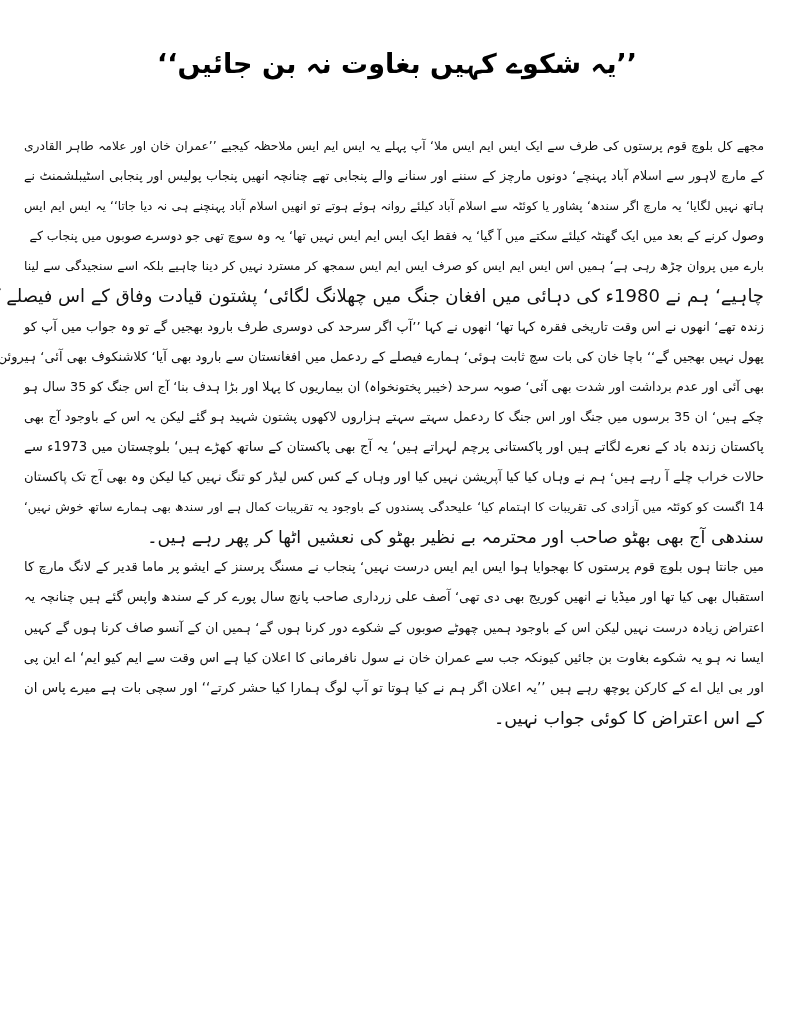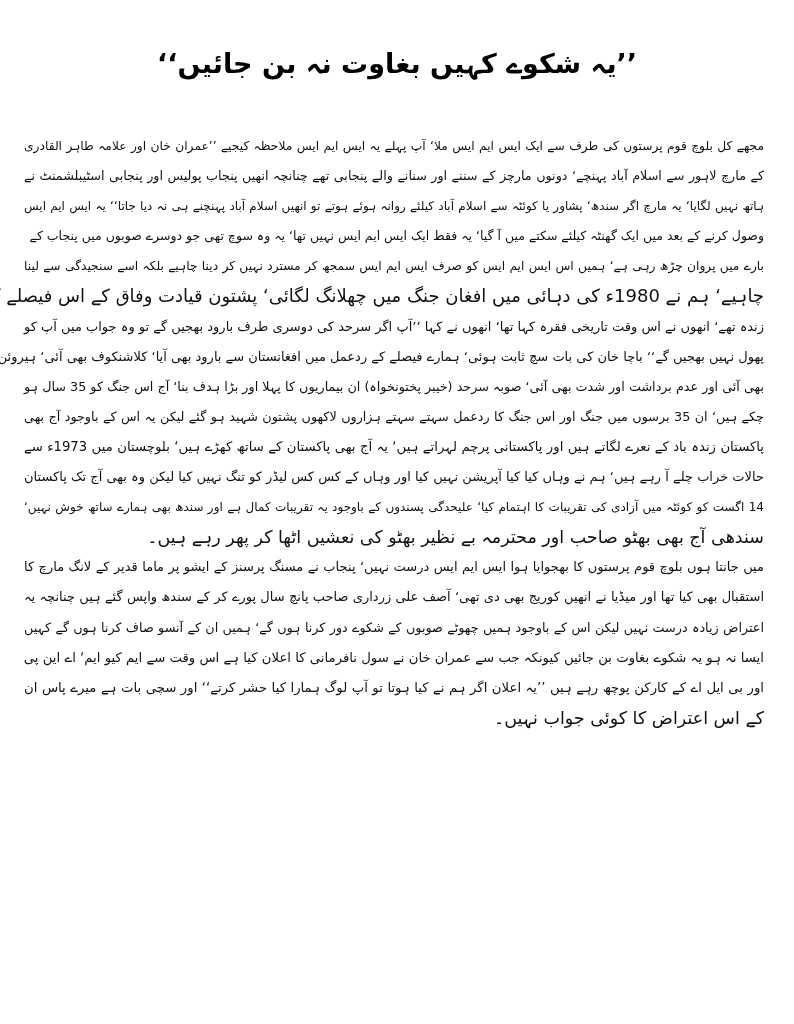--- a/index.html
+++ b/index.html
@@ -70,21 +70,21 @@
       <span class="line" style="display: block; font-size: 12.75px;">کے مارچ لاہور سے اسلام آباد پہنچے‘ دونوں مارچز کے سننے اور سنانے والے پنجابی تھے چنانچہ انھیں پنجاب پولیس اور پنجابی اسٹیبلشمنٹ نے</span>
       <span class="line" style="display: block; font-size: 12px;">ہاتھ نہیں لگایا‘ یہ مارچ اگر سندھ‘ پشاور یا کوئٹہ سے اسلام آباد کیلئے روانہ ہوئے ہوتے تو انھیں اسلام آباد پہنچنے ہی نہ دیا جاتا‘‘ یہ ایس ایم ایس</span>
       <span class="line" style="display: block; font-size: 12.5px; margin-left: 33px;">وصول کرنے کے بعد میں ایک گھنٹہ کیلئے سکتے میں آ گیا‘ یہ فقط ایک ایس ایم ایس نہیں تھا‘ یہ وہ سوچ تھی جو دوسرے صوبوں میں پنجاب کے</span>
       <span class="line" style="display: block; font-size: 12.25px;">بارے میں پروان چڑھ رہی ہے‘ ہمیں اس ایس ایم ایس کو صرف ایس ایم ایس سمجھ کر مسترد نہیں کر دینا چاہیے بلکہ اسے سنجیدگی سے لینا</span>
       <span class="line" style="display: block; font-size: 18px;">چاہیے‘ ہم نے 1980ء کی دہائی میں افغان جنگ میں چھلانگ لگائی‘ پشتون قیادت وفاق کے اس فیصلے کے خلاف تھی‘ باچا خان اس وقت</span>
       <span class="line" style="display: block; font-size: 13px;">زندہ تھے‘ انھوں نے اس وقت تاریخی فقرہ کہا تھا‘ انھوں نے کہا ’’آپ اگر سرحد کی دوسری طرف بارود بھجیں گے تو وہ جواب میں آپ کو</span>
       <span class="line" style="display: block; font-size: 13px;">پھول نہیں بھجیں گے‘‘ باچا خان کی بات سچ ثابت ہوئی‘ ہمارے فیصلے کے ردعمل میں افغانستان سے بارود بھی آیا‘ کلاشنکوف بھی آئی‘ ہیروئن</span>
       <span class="line" style="display: block; font-size: 12.75px;">بھی آئی اور عدم برداشت اور شدت بھی آئی‘ صوبہ سرحد (خیبر پختونخواہ) ان بیماریوں کا پہلا اور بڑا ہدف بنا‘ آج اس جنگ کو 35 سال ہو</span>
       <span class="line" style="display: block; font-size: 12.75px;">چکے ہیں‘ ان 35 برسوں میں جنگ اور اس جنگ کا ردعمل سہتے سہتے ہزاروں لاکھوں پشتون شہید ہو گئے لیکن یہ اس کے باوجود آج بھی</span>
       <span class="line" style="display: block; font-size: 13.25px;">پاکستان زندہ باد کے نعرے لگاتے ہیں اور پاکستانی پرچم لہراتے ہیں‘ یہ آج بھی پاکستان کے ساتھ کھڑے ہیں‘ بلوچستان میں 1973ء سے</span>
-      <span class="line" style="display: block; font-size: 13px;">حالات خراب چلے آ رہے ہیں‘ ہم نے وہاں کیا کیا آپریشن نہیں کیا اور وہاں کے کس کس لیڈر کو تنگ نہیں کیا لیکن وہ بھی آج تک پاکستان</span>
+      <span class="line" style="display: block; font-size: 13px; font-family: Liberation Serif, serif;">حالات خراب چلے آ رہے ہیں‘ ہم نے وہاں کیا کیا آپریشن نہیں کیا اور وہاں کے کس کس لیڈر کو تنگ نہیں کیا لیکن وہ بھی آج تک پاکستان</span>
       <span class="line" style="display: block; font-size: 12px;">14 اگست کو کوئٹہ میں آزادی کی تقریبات کا اہتمام کیا‘ علیحدگی پسندوں کے باوجود یہ تقریبات کمال ہے اور سندھ بھی ہمارے ساتھ خوش نہیں‘</span>
       <span class="line last" style="display: block;">سندھی آج بھی بھٹو صاحب اور محترمہ بے نظیر بھٹو کی نعشیں اٹھا کر پھر رہے ہیں۔</span>
     </div>
     <div>
       <span class="line" style="display: block; font-size: 13px;">میں جانتا ہوں بلوچ قوم پرستوں کا بھجوایا ہوا ایس ایم ایس درست نہیں‘ پنجاب نے مسنگ پرسنز کے ایشو پر ماما قدیر کے لانگ مارچ کا</span>
       <span class="line" style="display: block; font-size: 13px;">استقبال بھی کیا تھا اور میڈیا نے انھیں کوریج بھی دی تھی‘ آصف علی زرداری صاحب پانچ سال پورے کر کے سندھ واپس گئے ہیں چنانچہ یہ</span>
       <span class="line" style="display: block; font-size: 12.75px;">اعتراض زیادہ درست نہیں لیکن اس کے باوجود ہمیں چھوٹے صوبوں کے شکوے دور کرنا ہوں گے‘ ہمیں ان کے آنسو صاف کرنا ہوں گے کہیں</span>
       <span class="line" style="display: block; font-size: 13.25px;">ایسا نہ ہو یہ شکوے بغاوت بن جائیں کیونکہ جب سے عمران خان نے سول نافرمانی کا اعلان کیا ہے اس وقت سے ایم کیو ایم‘ اے این پی</span>
       <span class="line" style="display: block; font-size: 13.25px;">اور بی ایل اے کے کارکن پوچھ رہے ہیں ’’یہ اعلان اگر ہم نے کیا ہوتا تو آپ لوگ ہمارا کیا حشر کرتے‘‘ اور سچی بات ہے میرے پاس ان</span>
       <span class="line last" style="display: block;">کے اس اعتراض کا کوئی جواب نہیں۔</span>

